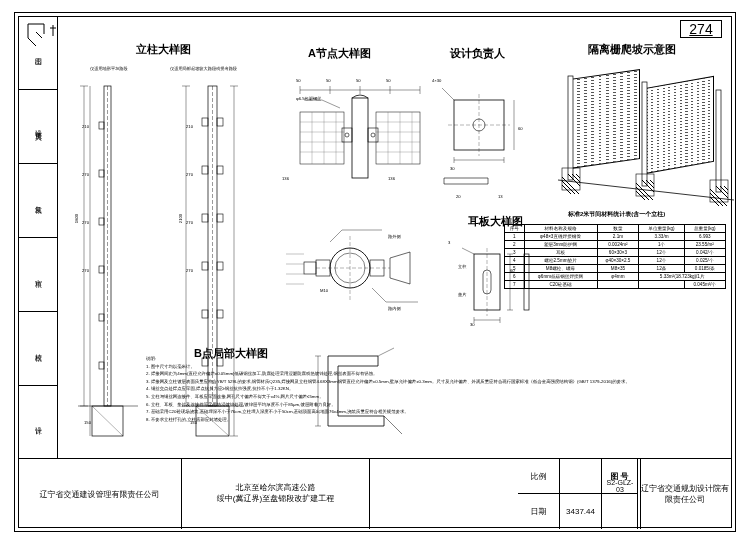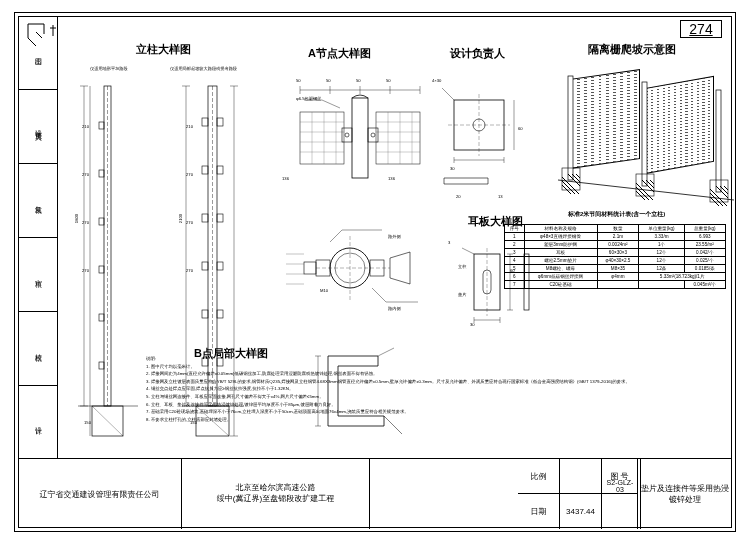--- a/index.html
+++ b/index.html
@@ -394,29 +394,29 @@
     <div class="cell v" style="left:0;top:0;width:164px;height:70px;">辽宁省交通建设管理有限责任公司</div>
 
     <div class="cell v twoline" style="left:164px;top:0;width:188px;height:70px;">
       <span>北京至哈尔滨高速公路</span>
       <span>绥中(冀辽界)至盘锦段改扩建工程</span>
     </div>
 
 
     <div class="cell v h" style="left:500px;top:0;width:42px;height:35px;text-align:right;">比例</div>
     <div class="cell v h" style="left:542px;top:0;width:42px;height:35px;"></div>
-    <div class="cell v h" style="left:584px;top:0;width:36px;height:35px;">图 号</div>
+    <div class="cell v h" style="left:584px;top:0;width:36px;height:35px;font-weight:bold;">图 号</div>
 
     <div class="cell v" style="left:500px;top:35px;width:42px;height:35px;">日期</div>
     <div class="cell v" style="left:542px;top:35px;width:42px;height:35px;">3437.44</div>
     <div class="cell v" style="left:584px;top:35px;width:36px;height:35px;"></div>
 
     <div class="cell" style="left:584px;top:0;width:36px;height:0;"></div>
     <div class="cell v" style="left:620px;top:0;width:0;height:70px;"></div>
 
     <div class="cell" style="left:500px;top:0;width:0;height:0;"></div>
 
-    <div class="cell" style="left:620px;top:0;width:94px;height:70px;">垫片及连接件等采用热浸镀锌处理</div>
+    <div class="cell" style="left:620px;top:0;width:94px;height:70px;">辽宁省交通规划设计院有限责任公司</div>
 
     <div class="cell" style="left:584px;top:18px;width:36px;height:17px;font-size:7px;">S2-GLZ-03</div>
   </div>
 
 </div>
 
 </body></html>

